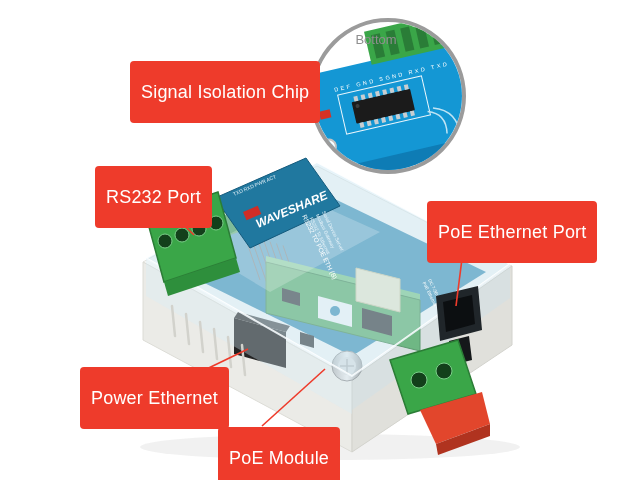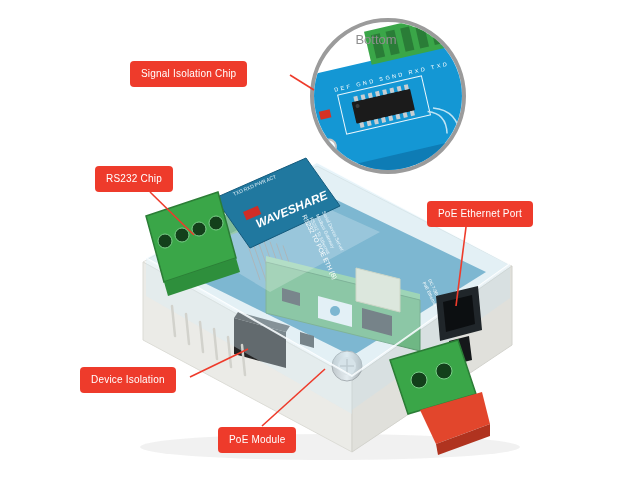--- a/index.html
+++ b/index.html
@@ -10,23 +10,23 @@
     position:relative;
     overflow:hidden;
   }
   .stage{position:absolute;left:0;top:0;width:640px;height:480px}
   svg.scene{position:absolute;left:0;top:0;display:block}
   svg text{font-family:"Liberation Sans", sans-serif}
   .callout{
     position:absolute;
     background:#ee3b2b;
     color:#ffffff;
-    font-size:10px;
+    font-size:18px;
     line-height:16px;
-    padding:5px 11px;
+    padding:23px 11px;
     border-radius:4px;
     white-space:nowrap;
     letter-spacing:.2px;
   }
 </style>
 </head>
 <body>
 
 <div class="stage">
 
@@ -212,20 +212,20 @@
       <line x1="290" y1="75" x2="314" y2="90"></line>
       <line x1="150" y1="192" x2="194" y2="235"></line>
       <line x1="466" y1="227" x2="456" y2="306"></line>
       <line x1="190" y1="377" x2="248" y2="349"></line>
       <line x1="262" y1="426" x2="325" y2="369"></line>
     </g>
   </svg>
 
   <div class="callout" style="left:130px;top:61px">Signal Isolation Chip</div>
 
-  <div class="callout" style="left:95px;top:166px">RS232 Chip</div>
+  <div class="callout" style="left:95px;top:166px">RS232 Port</div>
 
   <div class="callout" style="left:427px;top:201px">PoE Ethernet Port</div>
 
-  <div class="callout" style="left:80px;top:367px">Device Isolation</div>
+  <div class="callout" style="left:80px;top:367px">Power Ethernet</div>
 
   <div class="callout" style="left:218px;top:427px">PoE Module</div>
 </div>
 
 </body></html>

